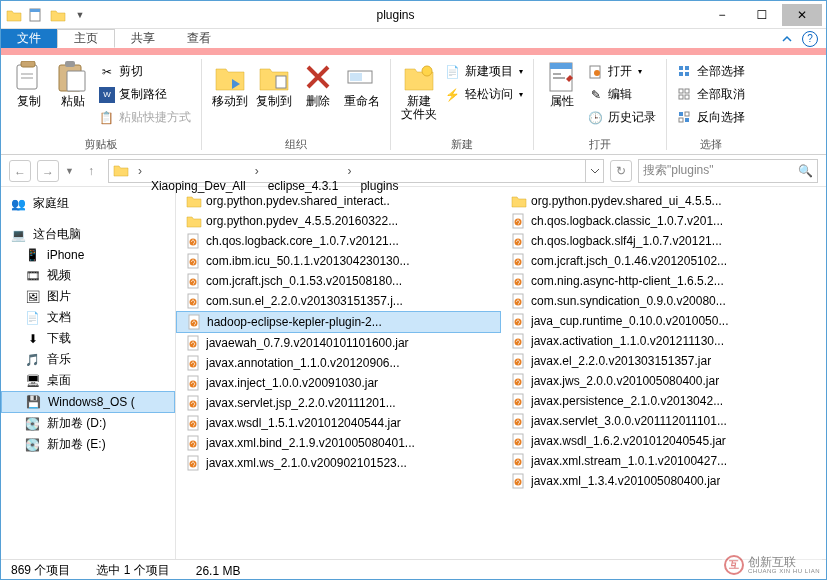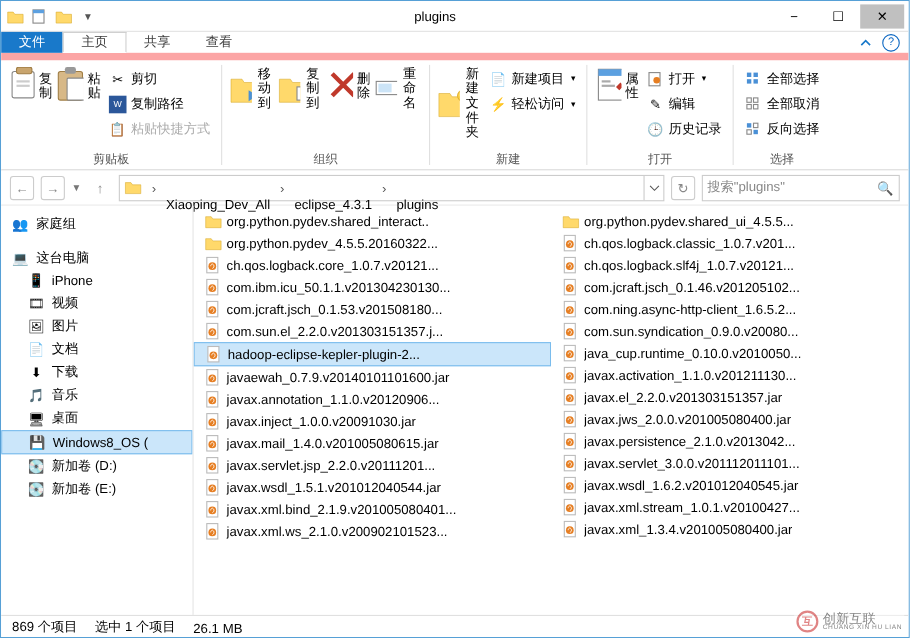--- a/index.html
+++ b/index.html
@@ -118,21 +118,21 @@
       font-size: 11px;
     }
     .rsep {
       width: 1px;
       background: #e0e0e0;
       margin: 4px 0;
     }
     .bigbtn {
       width: 44px;
       display: flex;
-      flex-direction: row;
+      flex-direction: column;
       align-items: center;
       text-align: center;
       padding-top: 4px;
     }
     .bigbtn .bicon { width: 32px; height: 32px; margin-bottom: 2px; }
     .bigbtn .blabel { line-height: 1.1; }
     .smallbtns {
       display: flex;
       flex-direction: column;
       justify-content: flex-start;
@@ -220,21 +220,21 @@
     .file-item {
       display: flex; align-items:center; gap:4px; padding:2px 4px 2px 10px;
       white-space: nowrap; overflow:hidden; text-overflow: ellipsis;
     }
     .file-item.selected { background:#cbe6fa; border:1px solid #7abced;}
     .fi-icon { width:16px; height:16px; flex:none; }
     
     .statusbar {
       height: 22px;
       border-top:1px solid #e0e0e0;
-      display:flex; align-items:center; padding: 0 10px; gap:16px;
+      display:flex; align-items:center; padding: 0 10px; gap:26px;
       background:#fff;
     }
     
     .watermark {
       position: absolute;
       right: 4px;
       bottom: 4px;
       opacity: 0.6;
       display:flex; align-items:center; gap:4px;
       background: rgba(255,255,255,0.7);
@@ -658,30 +658,20 @@
           <span style="overflow: hidden; text-overflow: ellipsis;">javax.inject_1.0.0.v20091030.jar</span>
         </div>
         <div class="file-item">
           <span class="fi-icon">
             <svg width="16" height="16">
               <rect x="2" y="1" width="10" height="14" fill="#fff" stroke="#bbb"></rect>
               <circle cx="7" cy="9" r="3.5" fill="#e67e22"></circle>
               <path d="M5.5 9c0-1 .8-2 1.5-2s1.5 1 1.5 2-.8 2-1.5 2" fill="none" stroke="#fff" stroke-width="0.8"></path>
             </svg>
           </span>
-          <span style="overflow: hidden; text-overflow: ellipsis;">javax.mail_1.4.0.v201005080615.jar</span>
-        </div>
-        <div class="file-item">
-          <span class="fi-icon">
-            <svg width="16" height="16">
-              <rect x="2" y="1" width="10" height="14" fill="#fff" stroke="#bbb"></rect>
-              <circle cx="7" cy="9" r="3.5" fill="#e67e22"></circle>
-              <path d="M5.5 9c0-1 .8-2 1.5-2s1.5 1 1.5 2-.8 2-1.5 2" fill="none" stroke="#fff" stroke-width="0.8"></path>
-            </svg>
-          </span>
           <span style="overflow: hidden; text-overflow: ellipsis;">javax.servlet.jsp_2.2.0.v20111201...</span>
         </div>
         <div class="file-item">
           <span class="fi-icon">
             <svg width="16" height="16">
               <rect x="2" y="1" width="10" height="14" fill="#fff" stroke="#bbb"></rect>
               <circle cx="7" cy="9" r="3.5" fill="#e67e22"></circle>
               <path d="M5.5 9c0-1 .8-2 1.5-2s1.5 1 1.5 2-.8 2-1.5 2" fill="none" stroke="#fff" stroke-width="0.8"></path>
             </svg>
           </span>

